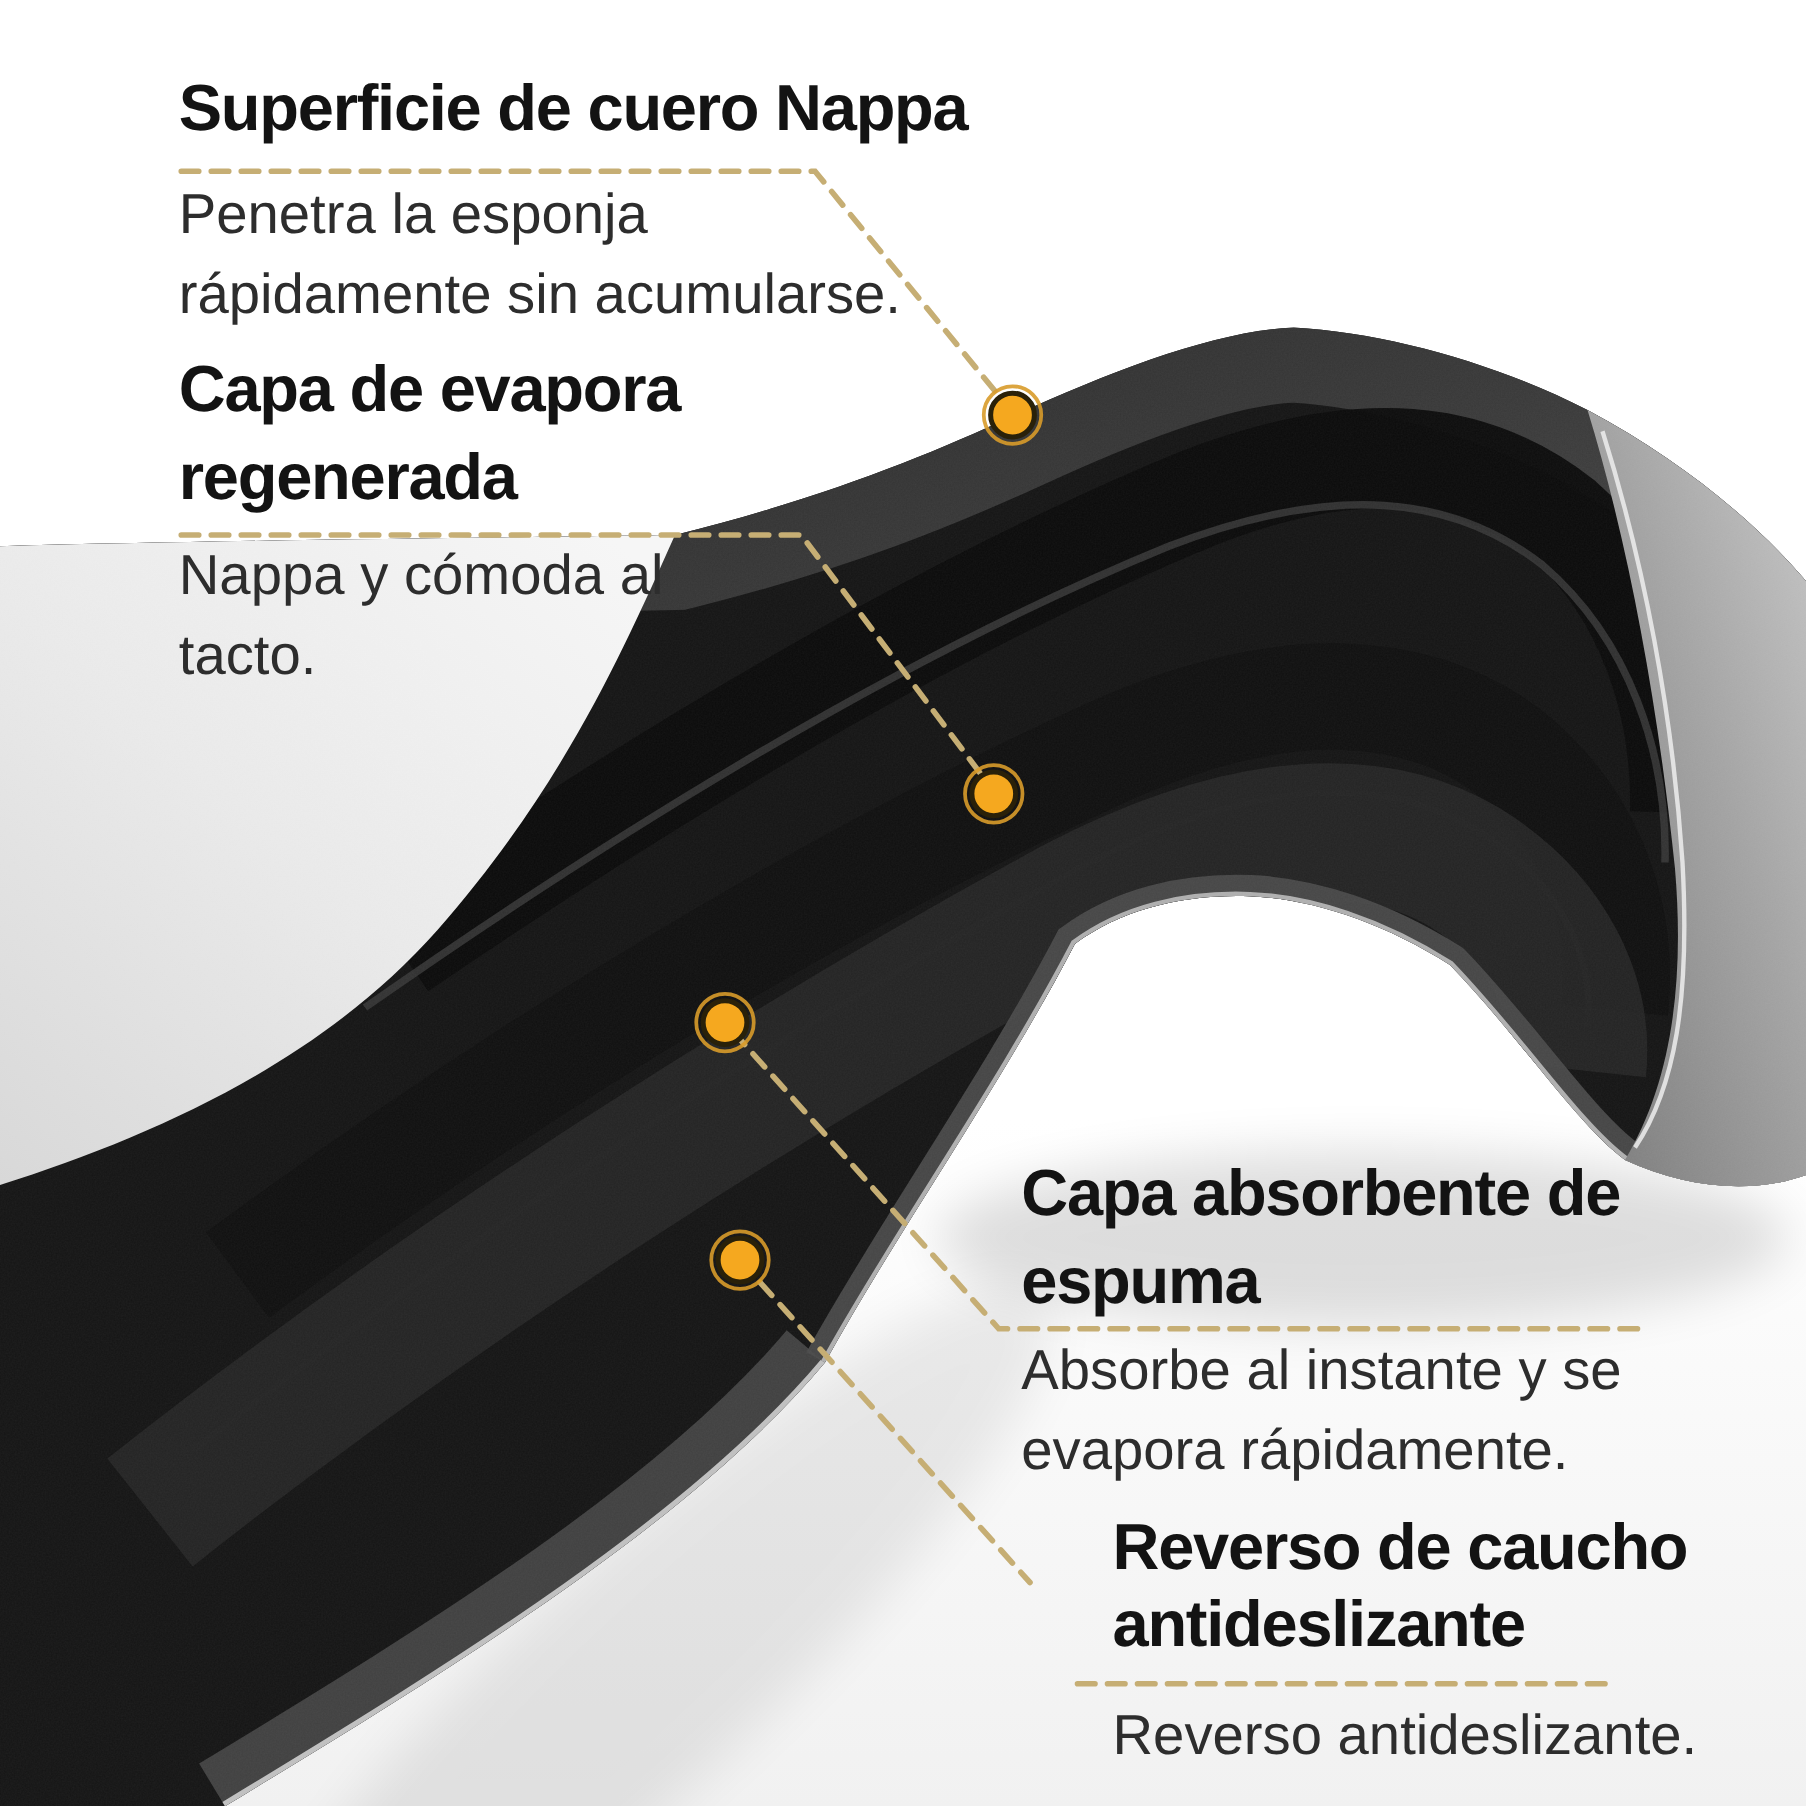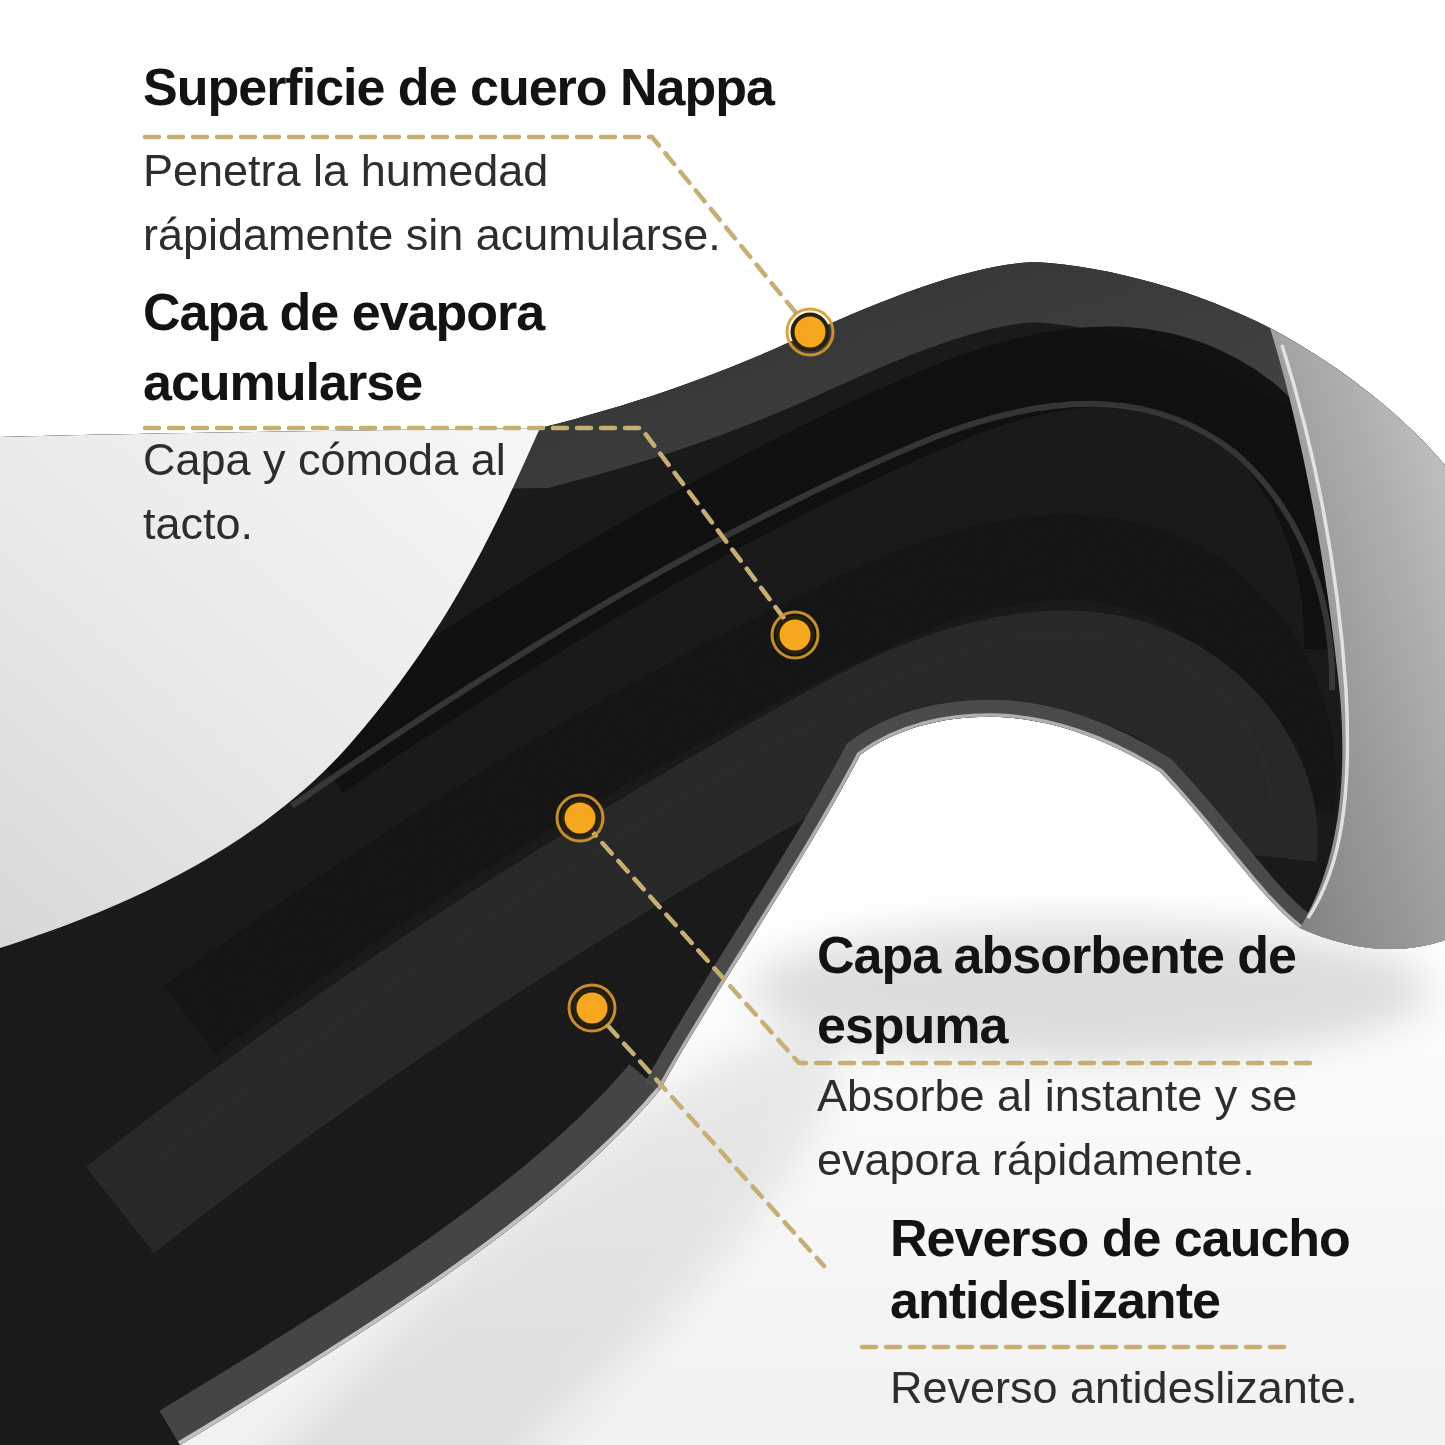--- a/index.html
+++ b/index.html
@@ -153,32 +153,32 @@
         <circle cx="592" cy="1008" r="17.5" stroke-width="4" stroke="#2A2109"></circle>
       </g>
     </g>
   </svg>
 
   <div class="ann" id="ann-nappa">
     <div class="title">
       <span class="t-line">Superficie de cuero Nappa</span>
     </div>
     <div class="desc">
-      <span class="d-line">Penetra la humedad</span>
+      <span class="d-line">Penetra la esponja</span>
       <span class="d-line">rápidamente sin acumularse.</span>
     </div>
   </div>
 
   <div class="ann" id="ann-esponja">
     <div class="title">
       <span class="t-line">Capa de evapora</span>
-      <span class="t-line">acumularse</span>
-    </div>
-    <div class="desc">
-      <span class="d-line">Capa y cómoda al</span>
+      <span class="t-line">regenerada</span>
+    </div>
+    <div class="desc">
+      <span class="d-line">Nappa y cómoda al</span>
       <span class="d-line">tacto.</span>
     </div>
   </div>
 
   <div class="ann" id="ann-espuma">
     <div class="title">
       <span class="t-line">Capa absorbente de</span>
       <span class="t-line">espuma</span>
     </div>
     <div class="desc">

